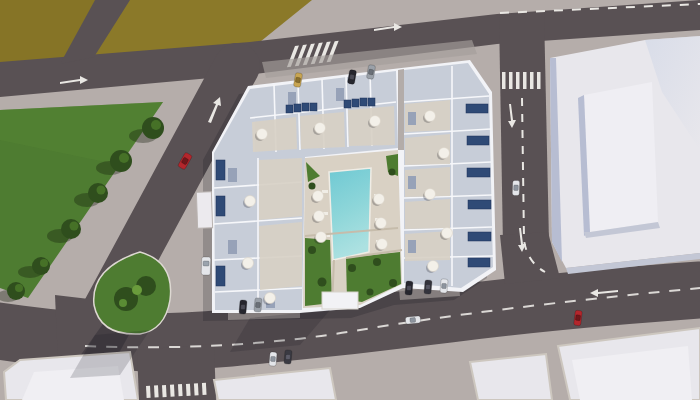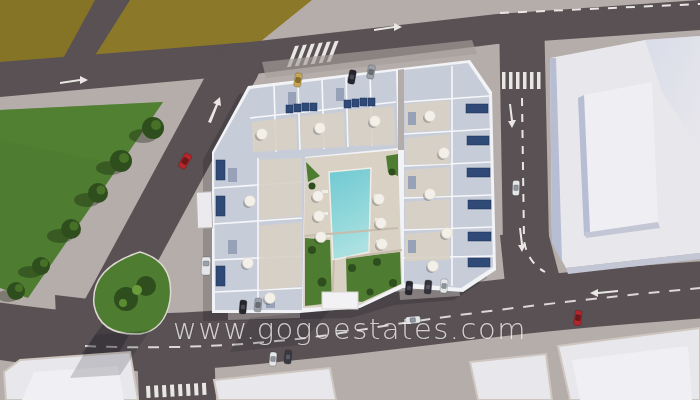--- a/index.html
+++ b/index.html
@@ -384,14 +384,13 @@
       <rect x="-2.5" y="-2.3" width="5" height="4.6" rx="1" fill="#5c5c68"></rect>
     </g>
   </g>
 
   <g fill="rgba(22,22,32,0.18)">
     <polygon points="250,318 330,310 300,345 230,352"></polygon>
     <polygon points="95,335 150,330 120,375 70,378"></polygon>
   </g>
 </svg>
 
-<div class="watermark">www.gogoestates.com</div>
 </div>
 
 </body></html>

